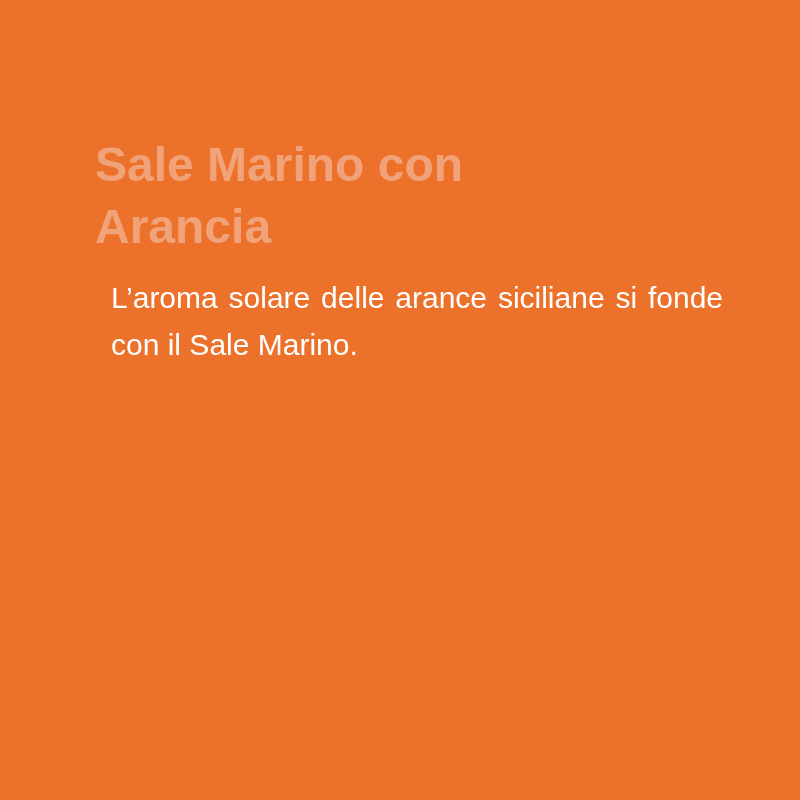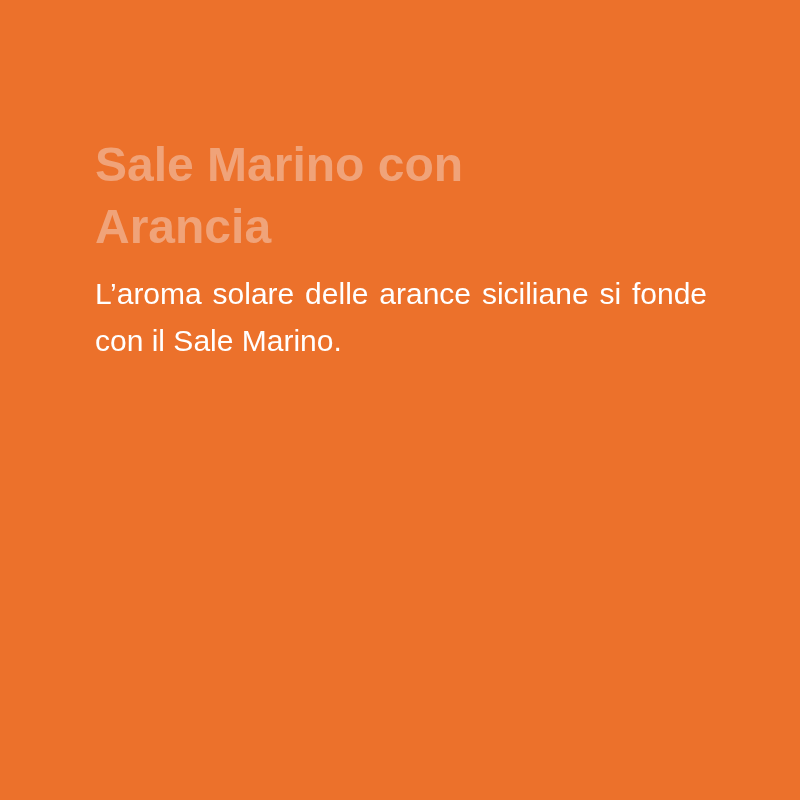--- a/index.html
+++ b/index.html
@@ -26,21 +26,21 @@
     white-space: pre-line;
     margin: 0 0 12px 0;
   }
   .body-text {
     width: 612px;
     font-size: 30px;
     line-height: 47px;
     font-weight: 300;
     color: #FFFFFF;
     text-align: justify;
-    margin: 0;
+    margin: 16px;
   }
 </style>
 </head>
 <body>
 
 <div class="card">
   <h1 class="title">Sale Marino con
 Arancia</h1>
   <p class="body-text">L’aroma solare delle arance siciliane si fonde con il Sale Marino.</p>
 </div>

